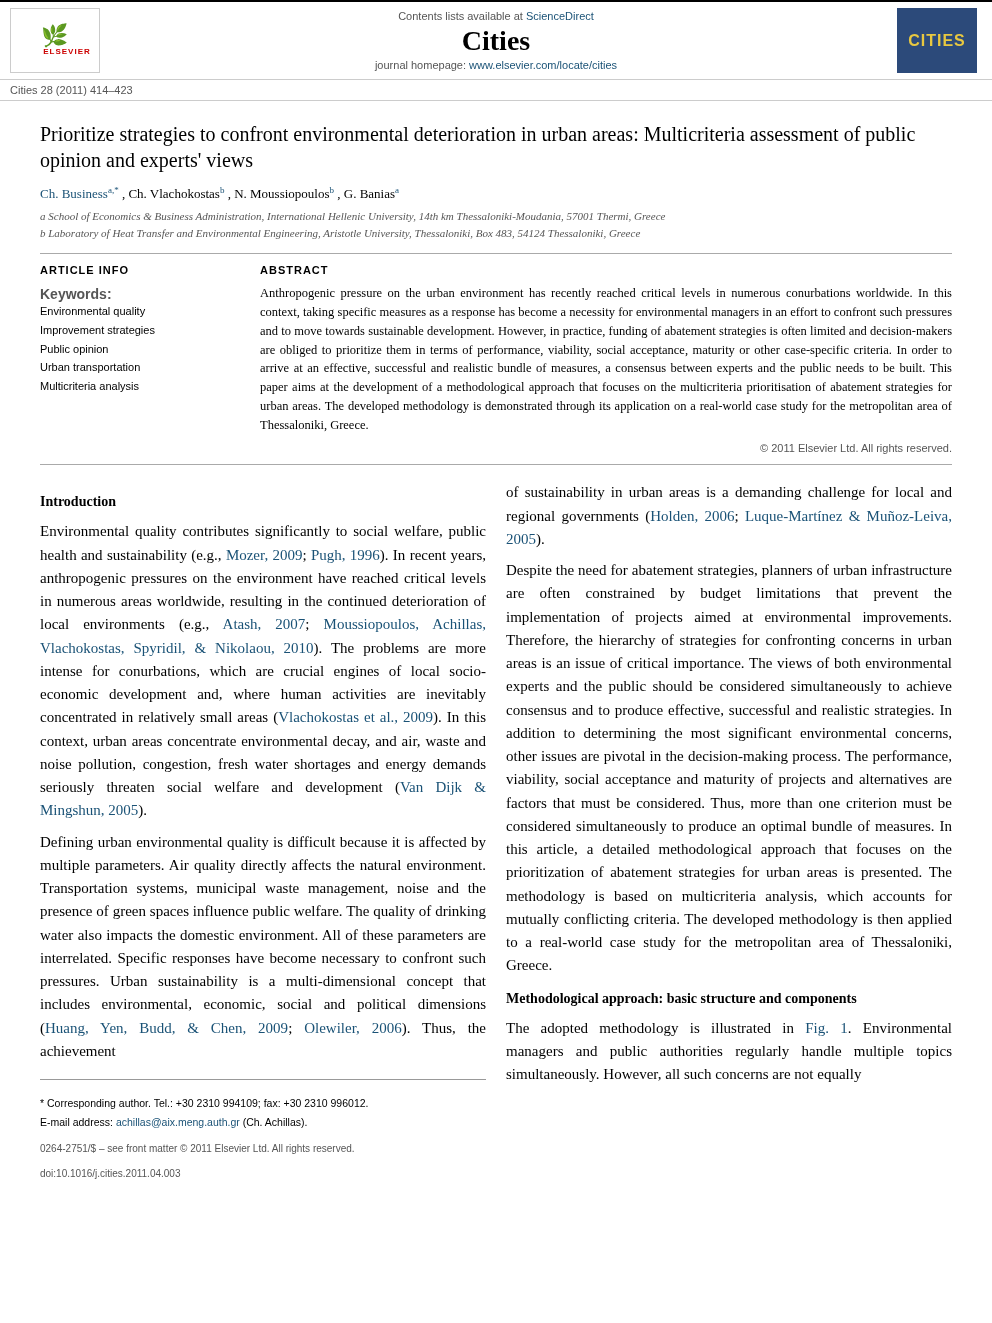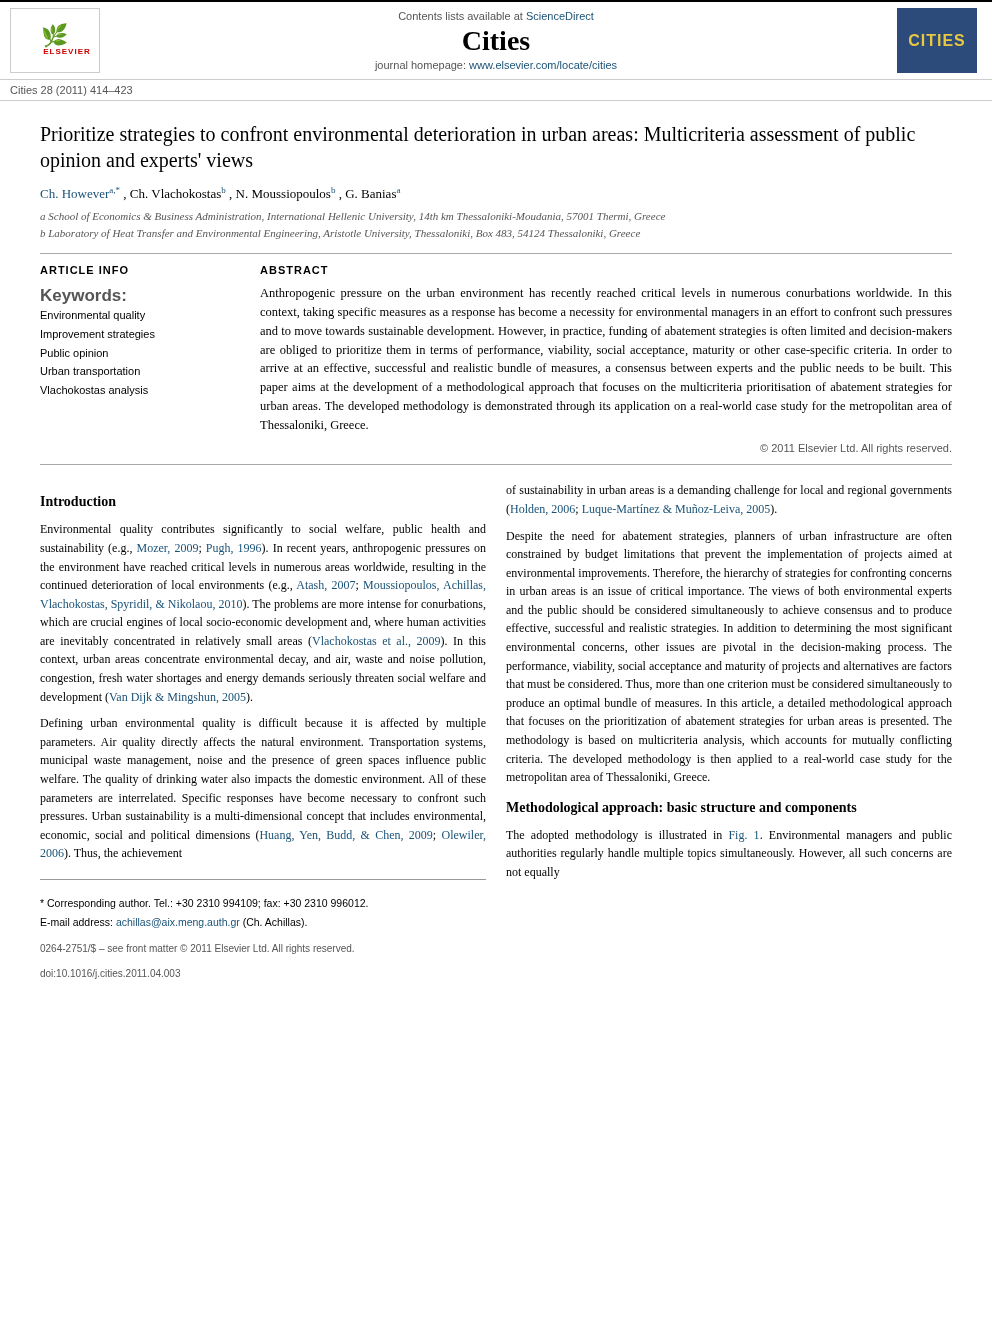--- a/index.html
+++ b/index.html
@@ -190,21 +190,21 @@
       font-size: 11px;
       font-weight: bold;
       letter-spacing: 1px;
       text-transform: uppercase;
       color: #000;
       margin-bottom: 8px;
       font-family: Arial, sans-serif;
     }
 
     .info-label {
-      font-size: 17px;
+      font-size: 14px;
       font-weight: bold;
       color: #555;
       font-family: Arial, sans-serif;
     }
     .article-history {
       margin-bottom: 12px;
     }
     .article-history .label-italic {
       font-size: 11px;
       font-style: italic;
@@ -261,21 +261,21 @@
     .section-title {
       font-size: 14px;
       font-weight: bold;
       color: #000;
       margin-bottom: 8px;
       margin-top: 10px;
       font-family: 'Times New Roman', serif;
     }
 
     .body-text {
-      font-size: 12px;
+      font-size: 15px;
       line-height: 1.55;
       text-align: justify;
       margin-bottom: 8px;
       color: #000;
     }
 
     .ref-link {
       color: #1a5276;
     }
 
@@ -328,21 +328,21 @@
 
   <div class="citation-line">
     <span>Cities 28 (2011) 414–423</span>
   </div>
 
   <div class="main-content">
 
     <div class="article-title">Prioritize strategies to confront environmental deterioration in urban areas: Multicriteria assessment of public opinion and experts' views</div>
 
     <div class="authors">
-      <span class="author-link">Ch. However</span><sup>a,*</sup>
+      <span class="author-link">Ch. Business</span><sup>a,*</sup>
       <span>, Ch. Vlachokostas</span><sup>b</sup>
       <span>, N. Moussiopoulos</span><sup>b</sup>
       <span>, G. Banias</span><sup>a</sup>
     </div>
 
     <div class="affiliations">
       <div>a School of Economics &amp; Business Administration, International Hellenic University, 14th km Thessaloniki-Moudania, 57001 Thermi, Greece</div>
       <div>b Laboratory of Heat Transfer and Environmental Engineering, Aristotle University, Thessaloniki, Box 483, 54124 Thessaloniki, Greece</div>
     </div>
 
@@ -353,21 +353,21 @@
       <div class="article-info-col">
         <div class="section-heading">ARTICLE INFO</div>
 
 
         <div class="keywords-section">
           <div class="info-label">Keywords:</div>
           <div class="keyword-item">Environmental quality</div>
           <div class="keyword-item">Improvement strategies</div>
           <div class="keyword-item">Public opinion</div>
           <div class="keyword-item">Urban transportation</div>
-          <div class="keyword-item">Vlachokostas analysis</div>
+          <div class="keyword-item">Multicriteria analysis</div>
         </div>
       </div>
 
       <div class="abstract-col">
         <div class="section-heading">ABSTRACT</div>
         <div class="abstract-text">Anthropogenic pressure on the urban environment has recently reached critical levels in numerous conurbations worldwide. In this context, taking specific measures as a response has become a necessity for environmental managers in an effort to confront such pressures and to move towards sustainable development. However, in practice, funding of abatement strategies is often limited and decision-makers are obliged to prioritize them in terms of performance, viability, social acceptance, maturity or other case-specific criteria. In order to arrive at an effective, successful and realistic bundle of measures, a consensus between experts and the public needs to be built. This paper aims at the development of a methodological approach that focuses on the multicriteria prioritisation of abatement strategies for urban areas. The developed methodology is demonstrated through its application on a real-world case study for the metropolitan area of Thessaloniki, Greece.</div>
         <div class="copyright-line">© 2011 Elsevier Ltd. All rights reserved.</div>
       </div>
     </div>
 

